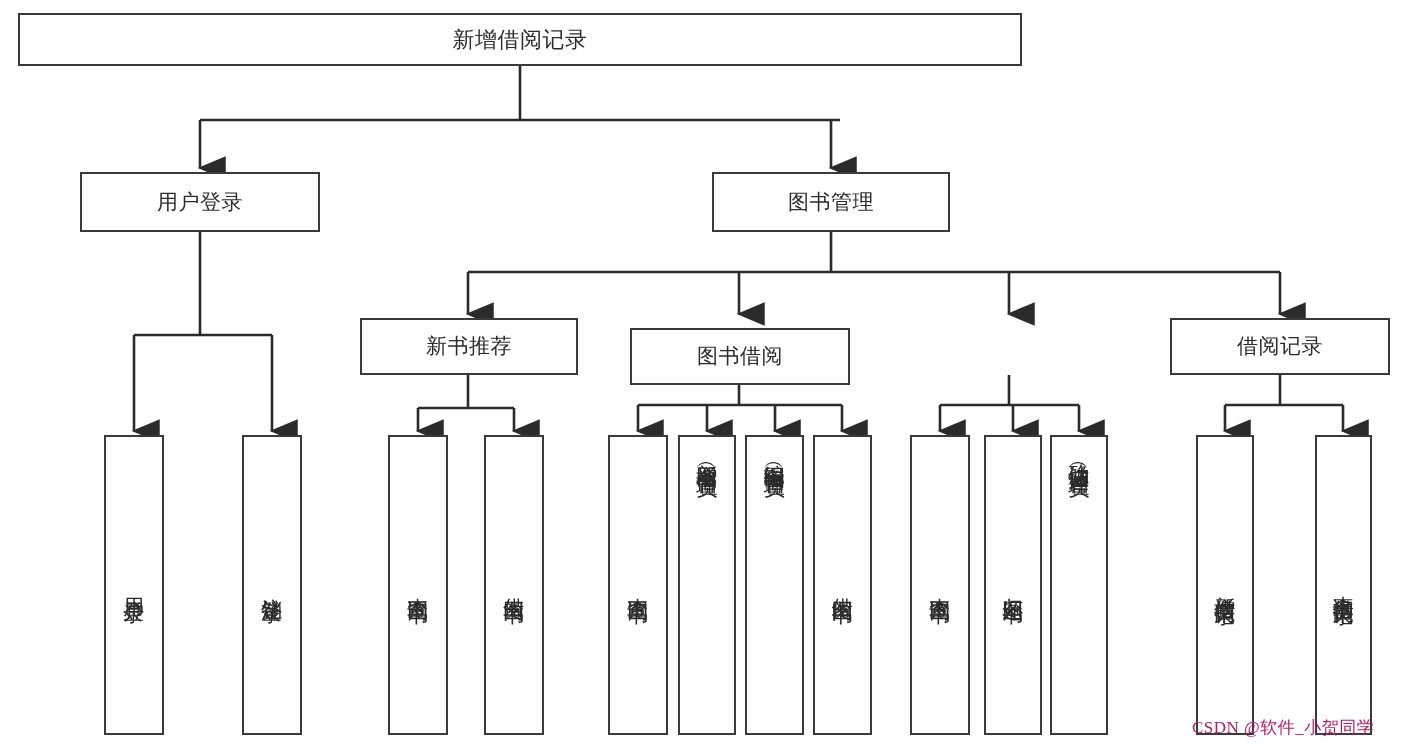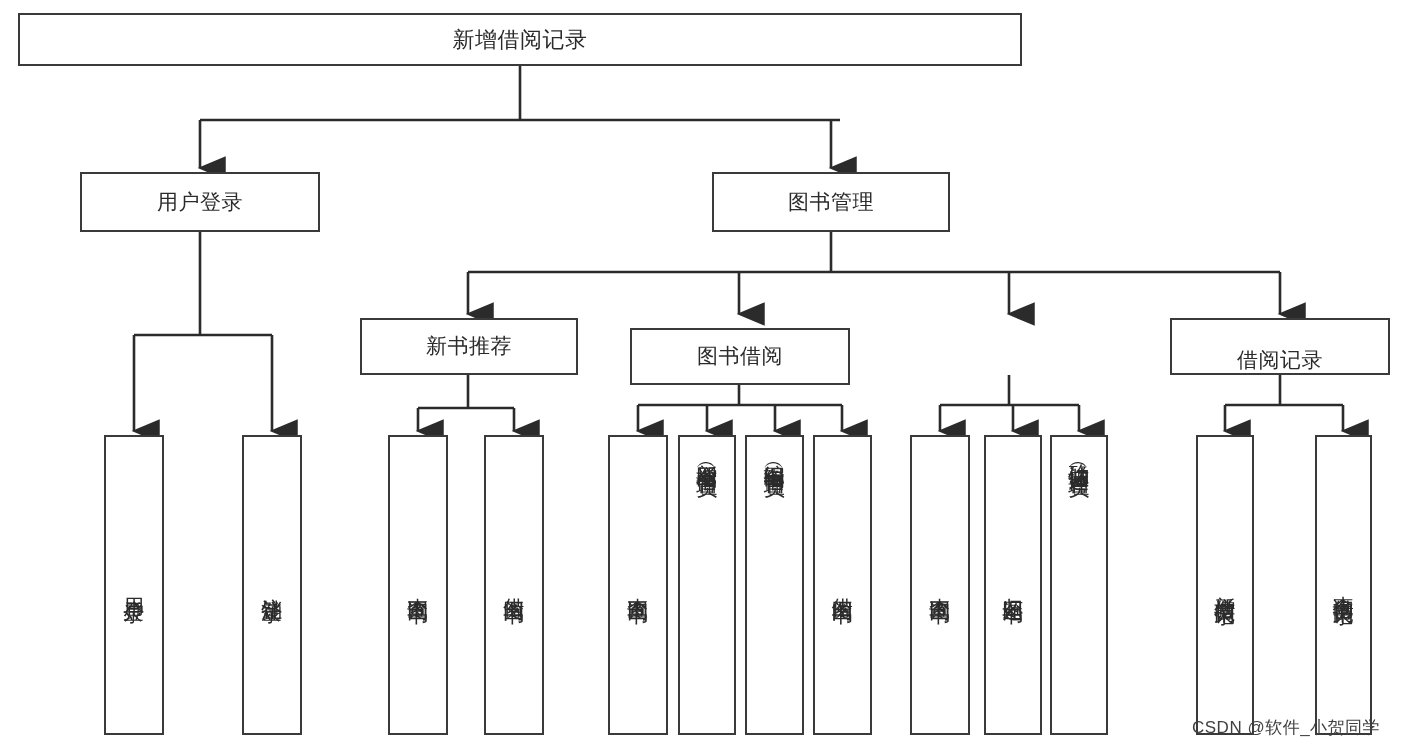--- a/index.html
+++ b/index.html
@@ -140,21 +140,21 @@
   <div class="node horiz" style="left: 712px; top: 172px; width: 238px; height: 60px; border-color: rgb(58, 58, 58); color: rgb(43, 43, 43); background: rgb(255, 255, 255);">
     <span class="label">图书管理</span>
   </div>
 
   <div class="node horiz" style="left: 360px; top: 318px; width: 218px; height: 57px; border-color: rgb(58, 58, 58); color: rgb(43, 43, 43); background: rgb(255, 255, 255);">
     <span class="label">新书推荐</span>
   </div>
   <div class="node horiz" style="left: 630px; top: 328px; width: 220px; height: 57px; border-color: rgb(58, 58, 58); color: rgb(43, 43, 43); background: rgb(255, 255, 255);">
     <span class="label">图书借阅</span>
   </div>
-  <div class="node horiz" style="left: 1170px; top: 318px; width: 220px; height: 57px; border-color: rgb(58, 58, 58); color: rgb(43, 43, 43); background: rgb(255, 255, 255); align-items: flex-end;">
+  <div class="node horiz" style="left: 1170px; top: 318px; width: 220px; height: 57px; border-color: rgb(58, 58, 58); color: rgb(43, 43, 43); background: rgb(255, 255, 255);">
     <span class="label">借阅记录</span>
   </div>
 
   <div class="node vert centered" style="left: 104px; top: 435px; width: 60px; height: 300px; border-color: rgb(58, 58, 58); color: rgb(43, 43, 43); background: rgb(255, 255, 255);">
     <span class="label">用户登录</span>
   </div>
   <div class="node vert centered" style="left: 242px; top: 435px; width: 60px; height: 300px; border-color: rgb(58, 58, 58); color: rgb(43, 43, 43); background: rgb(255, 255, 255);">
     <span class="label">注销登录</span>
   </div>
 
@@ -188,15 +188,15 @@
     <span class="label">确认归还（管理员）</span>
   </div>
 
   <div class="node vert centered" style="left: 1196px; top: 435px; width: 58px; height: 300px; border-color: rgb(58, 58, 58); color: rgb(43, 43, 43); background: rgb(255, 255, 255);">
     <span class="label">新增借阅记录</span>
   </div>
   <div class="node vert centered" style="left: 1315px; top: 435px; width: 57px; height: 300px; border-color: rgb(58, 58, 58); color: rgb(43, 43, 43); background: rgb(255, 255, 255);">
     <span class="label">查询借阅记录</span>
   </div>
 
-  <div class="watermark" style="left: 1192px; top: 716px; color: #404040;">CSDN @软件_小贺同学</div>
+  <div class="watermark" style="left: 1192px; top: 716px; color: #be185d; font-family: Liberation Serif, serif;">CSDN @软件_小贺同学</div>
 
 </div>
 
 </body></html>

